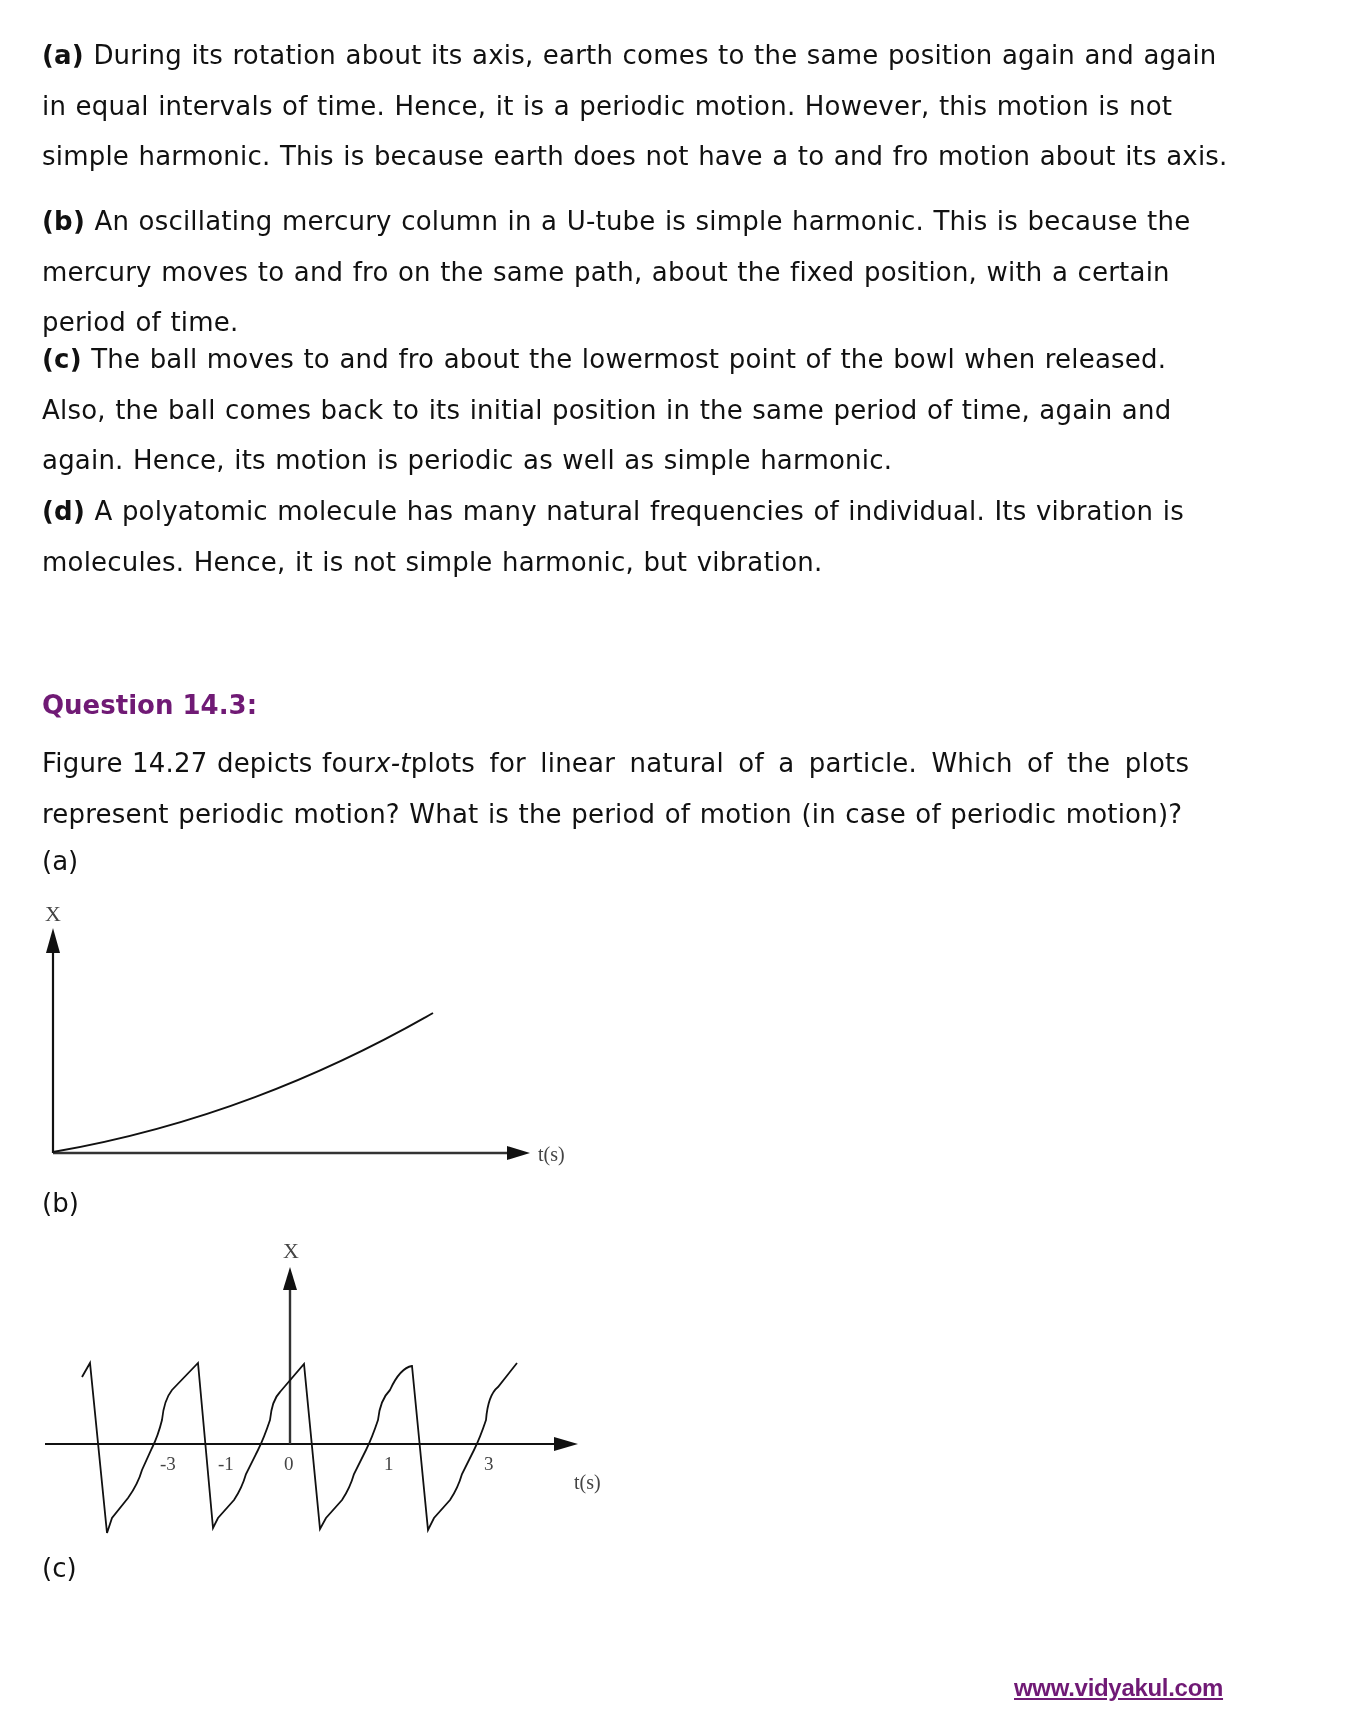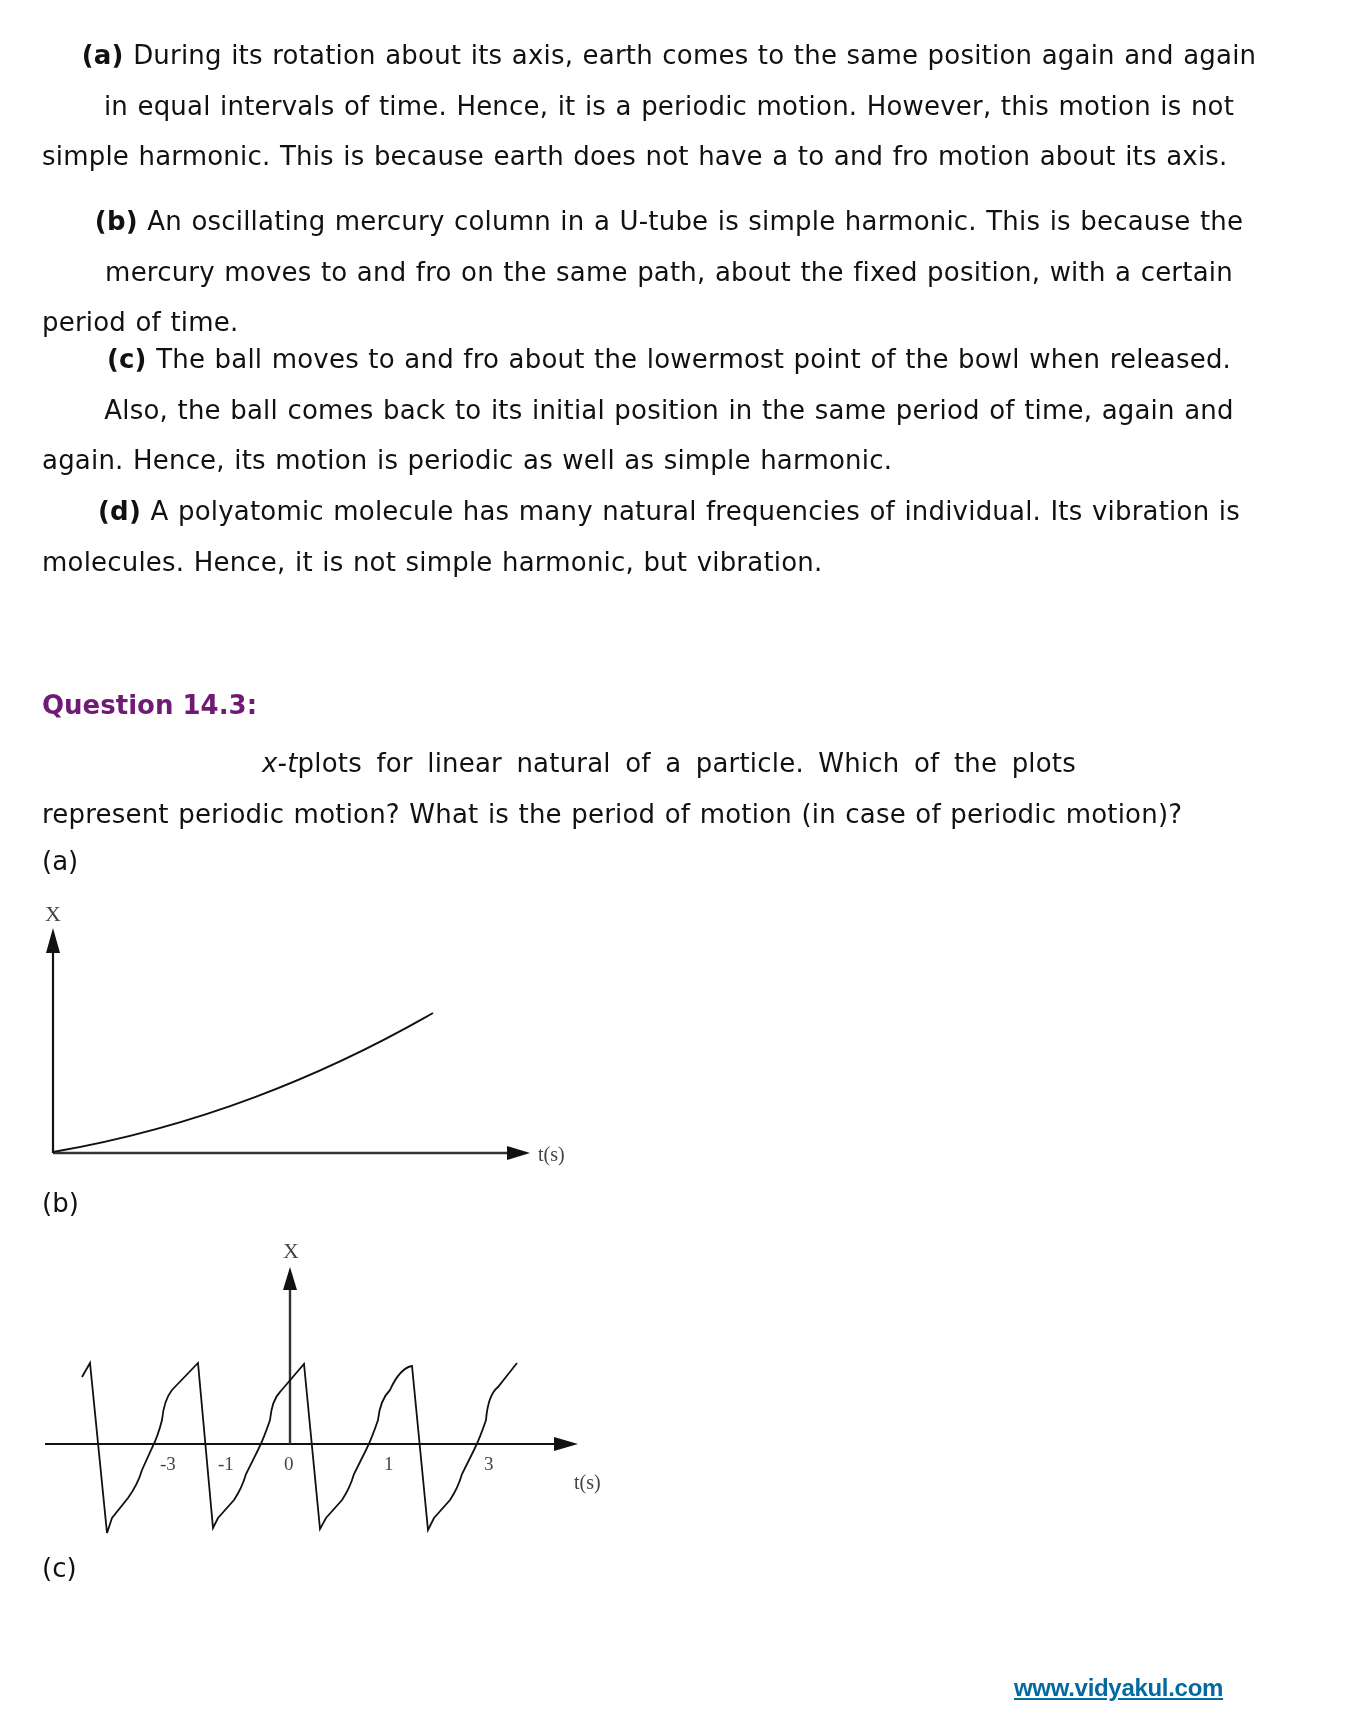--- a/index.html
+++ b/index.html
@@ -5,23 +5,23 @@
   html, body { margin: 0; padding: 0; background: #ffffff; }
   body { width: 1356px; height: 1723px; position: relative; overflow: hidden;
          font-family: "DejaVu Sans", sans-serif; color: #111; }
   .para { position: absolute; left: 42px; width: 1254px; font-size: 26px;
           line-height: 50.6px; text-align: justify; letter-spacing: 0.2px; word-spacing: 1px; }
   .para b { font-weight: bold; }
   .heading { position: absolute; left: 42px; top: 690px; font-size: 26px; font-weight: bold; color: #701a75; }
   .label { position: absolute; left: 42px; font-size: 26px; }
   .graph { position: absolute; left: 0; }
   .link { position: absolute; left: 1014px; top: 1674px; font-family: "Liberation Sans", sans-serif;
-          font-weight: bold; font-size: 24px; color: #0369a1; text-decoration: underline; letter-spacing: -0.3px; }
+          font-weight: bold; font-size: 24px; color: #701a75; text-decoration: underline; letter-spacing: -0.3px; }
   .serif { font-family: "Liberation Serif", serif; }
-  .jline { display: flex; justify-content: center; white-space: nowrap; }
+  .jline { display: flex; justify-content: flex-start; white-space: nowrap; }
   .jline.left { justify-content: flex-start; gap: 0.3em; }
 </style>
 </head>
 <body>
 
 <div class="para" style="top:30px;">
   <div class="jline">
     <span><b>(a)</b> <span>During its rotation about its axis, earth comes to the same position again and again</span></span>
   </div>
   <div class="jline">in equal intervals of time. Hence, it is a periodic motion. However, this motion is not</div>
@@ -48,20 +48,21 @@
   <div class="jline">
     <span><b>(d)</b> <span>A polyatomic molecule has many natural frequencies of individual. Its vibration is</span></span>
   </div>
   <div class="jline left">molecules. Hence, it is not simple harmonic, but vibration.</div>
 </div>
 
 <div class="heading">Question 14.3:</div>
 
 <div class="para" style="top:738px;">
   <div class="jline">
+    <span>Figure 14.27 depicts four</span>
     <i>x-t</i>
     <span style="word-spacing:6px;">plots for linear natural of a particle. Which of the plots</span>
   </div>
   <div class="jline left">represent periodic motion? What is the period of motion (in case of periodic motion)?</div>
 </div>
 
 <div class="label" style="top:846px;">(a)</div>
 
 <svg class="graph" style="top:0; left:0;" width="640" height="1723" viewBox="0 0 640 1723">
   <g>

